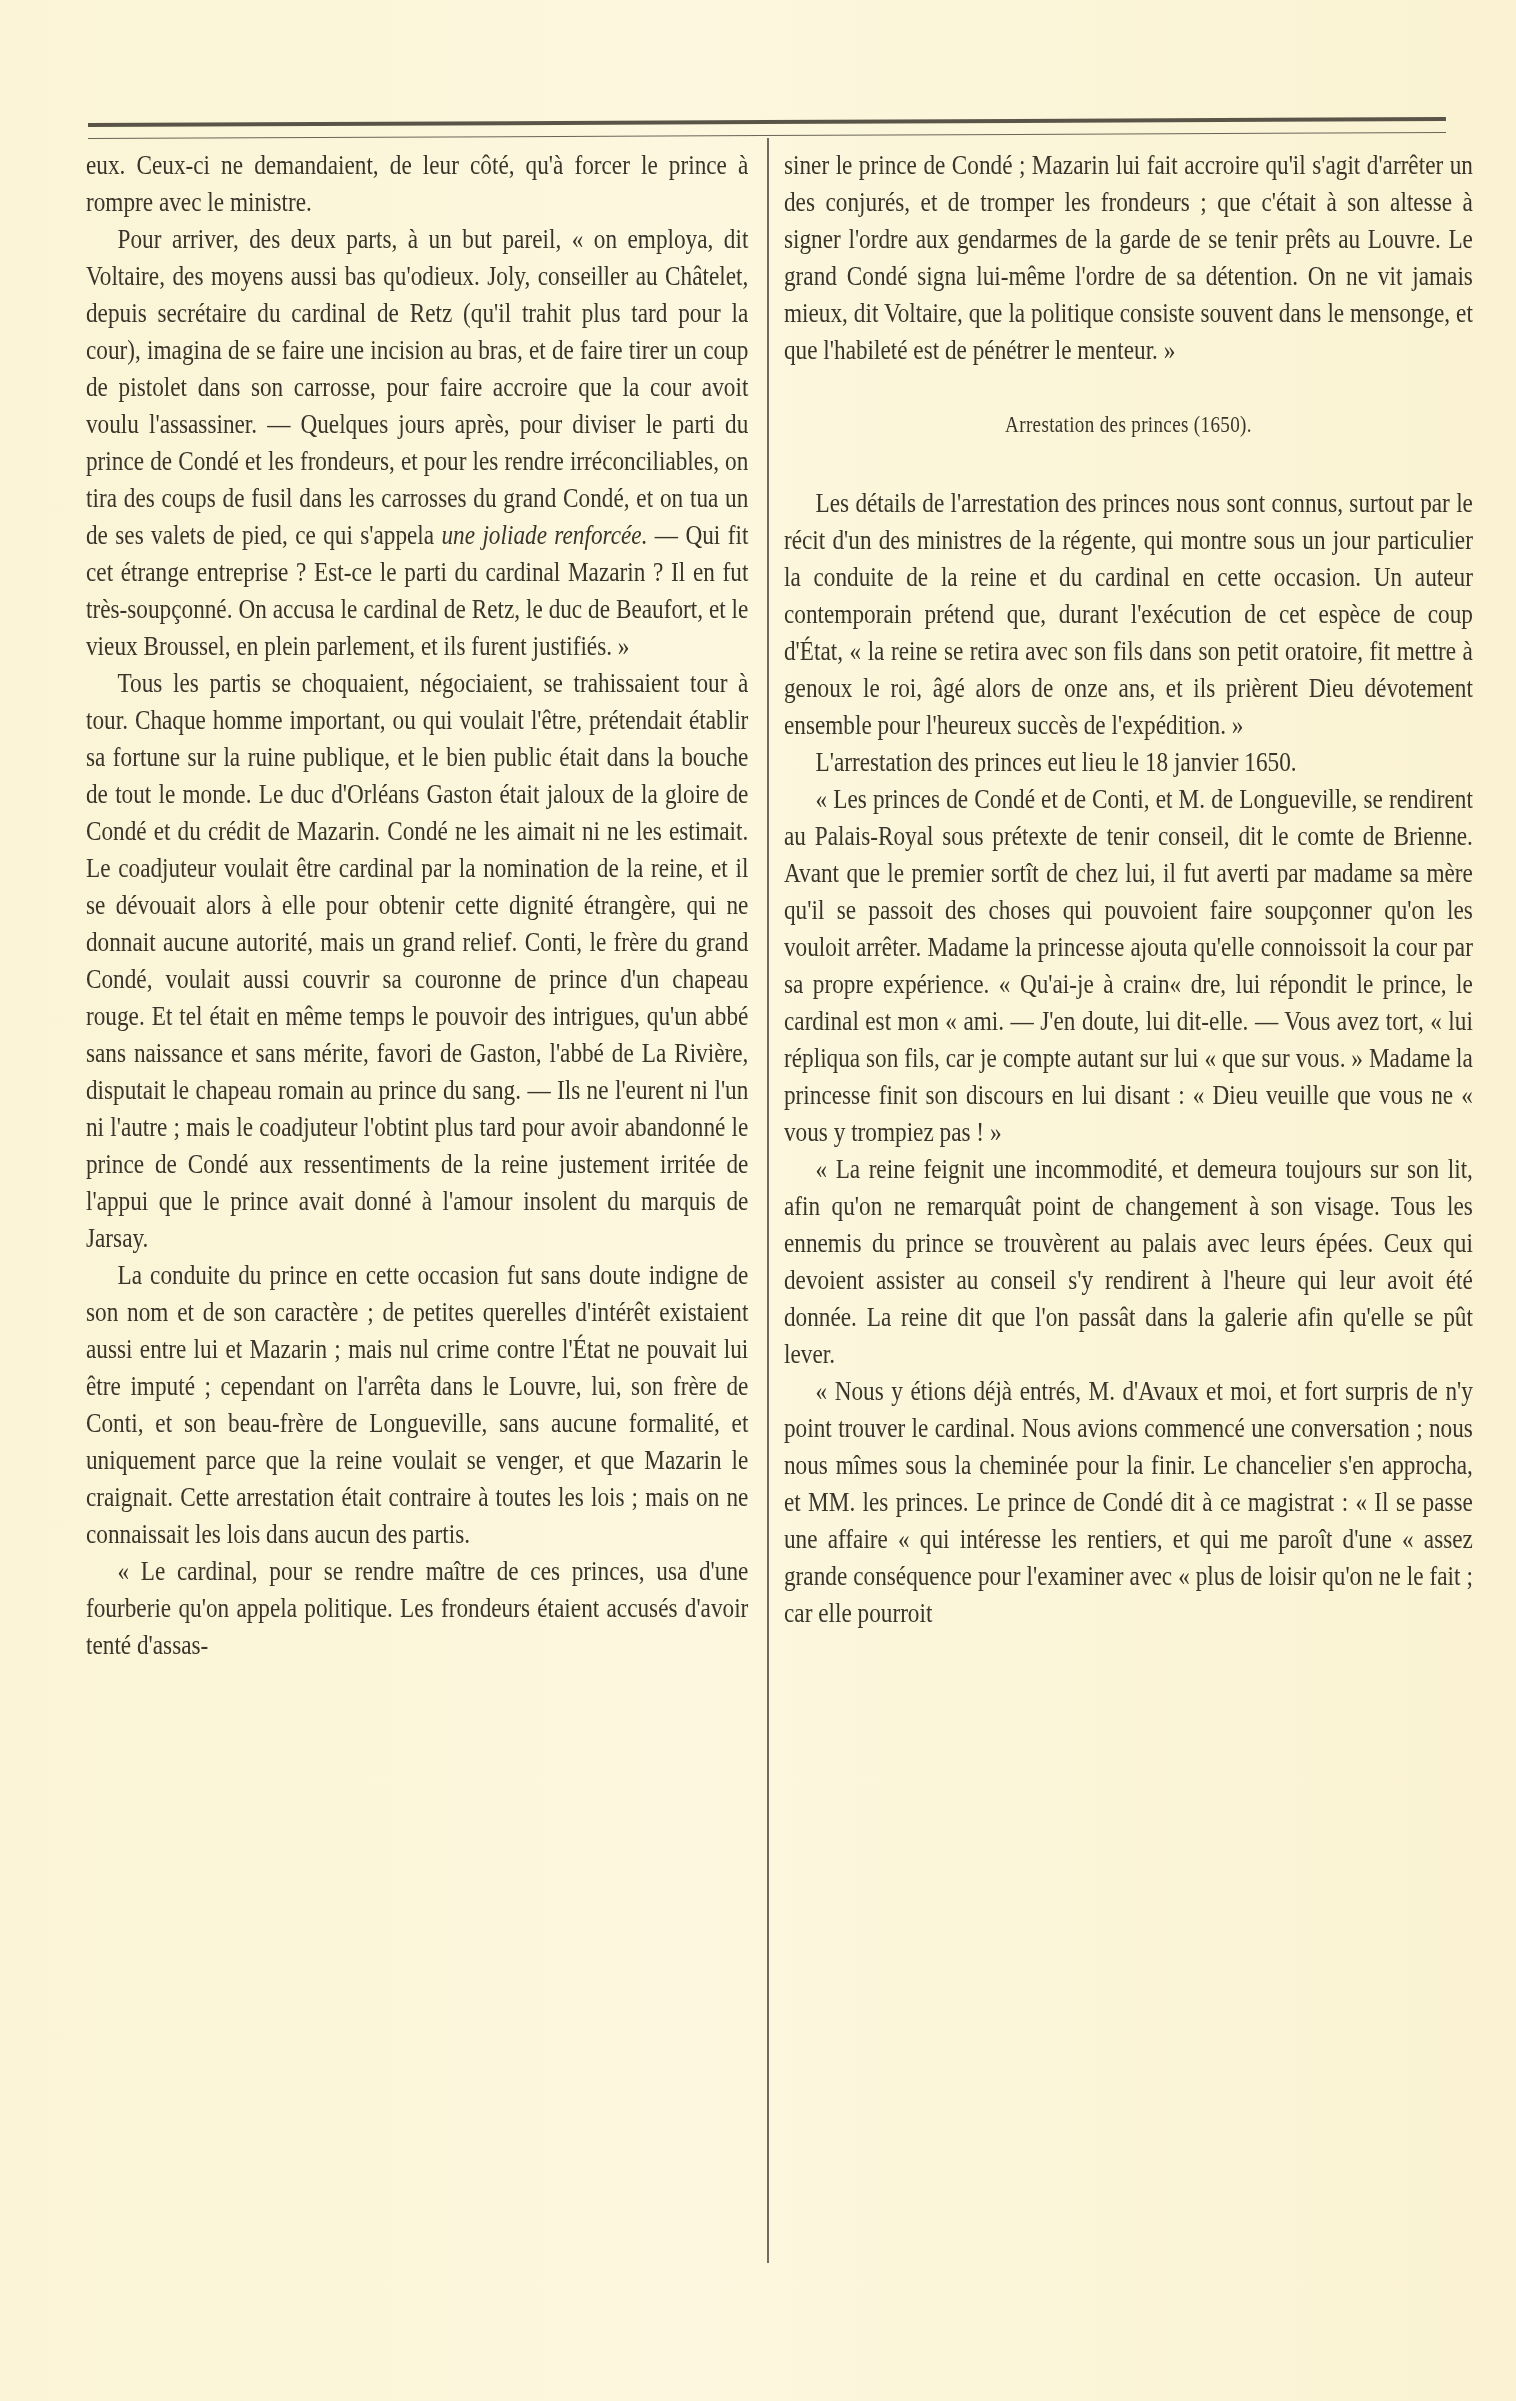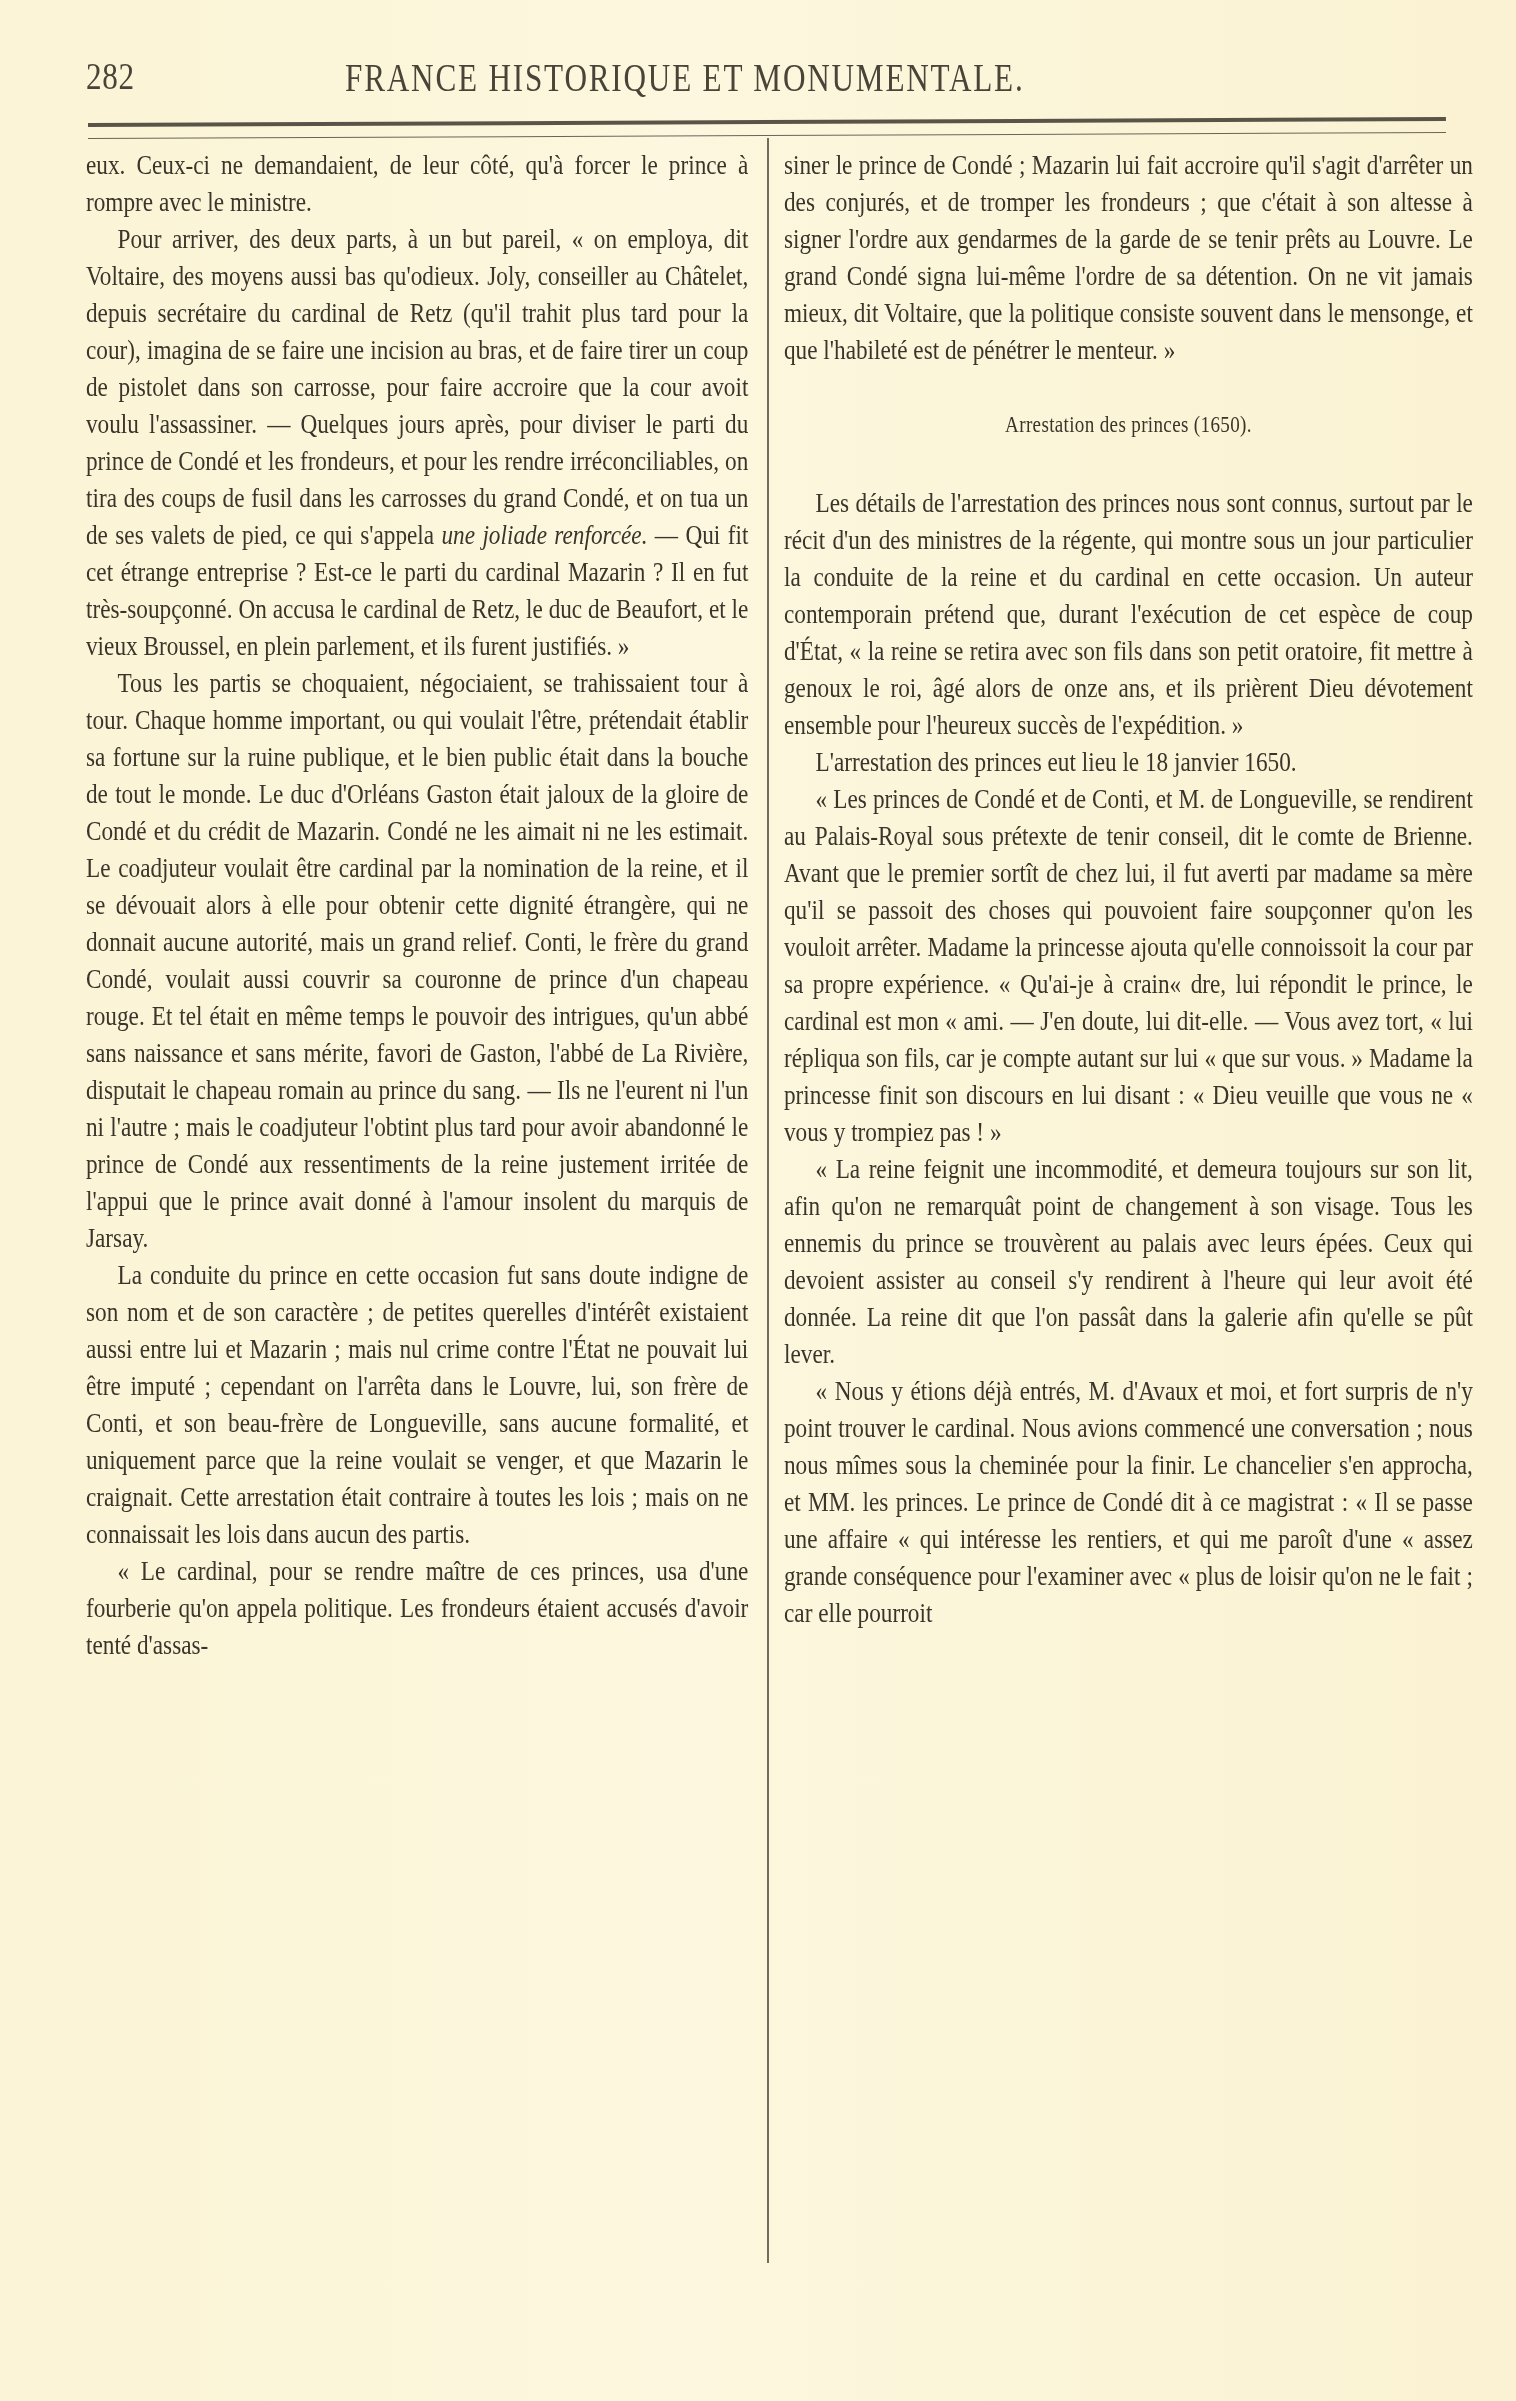--- a/index.html
+++ b/index.html
@@ -103,24 +103,20 @@
       margin: 38px 0 41px 0;
       text-indent: 0;
       letter-spacing: 0.4px;
     }
   </style>
 </head>
 <body>
 
 <div class="page">
 
-  <div class="header">
-    <span class="page-number">282</span>
-    <span class="running-title">FRANCE HISTORIQUE ET MONUMENTALE.</span>
-  </div>
   <div class="header-rule"></div>
 
   <div class="column left">
     <p>eux. Ceux-ci ne demandaient, de leur côté, qu'à forcer le prince à rompre avec le ministre.</p>
     <p class="indent"><span>Pour arriver, des deux parts, à un but pareil, « on employa, dit Voltaire, des moyens aussi bas qu'odieux. Joly, conseiller au Châtelet, depuis secrétaire du cardinal de Retz (qu'il trahit plus tard pour la cour), imagina de se faire une incision au bras, et de faire tirer un coup de pistolet dans son carrosse, pour faire accroire que la cour avoit voulu l'assassiner. — Quelques jours après, pour diviser le parti du prince de Condé et les frondeurs, et pour les rendre irréconciliables, on tira des coups de fusil dans les carrosses du grand Condé, et on tua un de ses valets de pied, ce qui s'appela </span><em>une joliade renforcée.</em><span> — Qui fit cet étrange entreprise ? Est-ce le parti du cardinal Mazarin ? Il en fut très-soupçonné. On accusa le cardinal de Retz, le duc de Beaufort, et le vieux Broussel, en plein parlement, et ils furent justifiés. »</span></p>
     <p class="indent">Tous les partis se choquaient, négociaient, se trahissaient tour à tour. Chaque homme important, ou qui voulait l'être, prétendait établir sa fortune sur la ruine publique, et le bien public était dans la bouche de tout le monde. Le duc d'Orléans Gaston était jaloux de la gloire de Condé et du crédit de Mazarin. Condé ne les aimait ni ne les estimait. Le coadjuteur voulait être cardinal par la nomination de la reine, et il se dévouait alors à elle pour obtenir cette dignité étrangère, qui ne donnait aucune autorité, mais un grand relief. Conti, le frère du grand Condé, voulait aussi couvrir sa couronne de prince d'un chapeau rouge. Et tel était en même temps le pouvoir des intrigues, qu'un abbé sans naissance et sans mérite, favori de Gaston, l'abbé de La Rivière, disputait le chapeau romain au prince du sang. — Ils ne l'eurent ni l'un ni l'autre ; mais le coadjuteur l'obtint plus tard pour avoir abandonné le prince de Condé aux ressentiments de la reine justement irritée de l'appui que le prince avait donné à l'amour insolent du marquis de Jarsay.</p>
     <p class="indent">La conduite du prince en cette occasion fut sans doute indigne de son nom et de son caractère ; de petites querelles d'intérêt existaient aussi entre lui et Mazarin ; mais nul crime contre l'État ne pouvait lui être imputé ; cependant on l'arrêta dans le Louvre, lui, son frère de Conti, et son beau-frère de Longueville, sans aucune formalité, et uniquement parce que la reine voulait se venger, et que Mazarin le craignait. Cette arrestation était contraire à toutes les lois ; mais on ne connaissait les lois dans aucun des partis.</p>
     <p class="indent">« Le cardinal, pour se rendre maître de ces princes, usa d'une fourberie qu'on appela politique. Les frondeurs étaient accusés d'avoir tenté d'assas-</p>
   </div>
 

